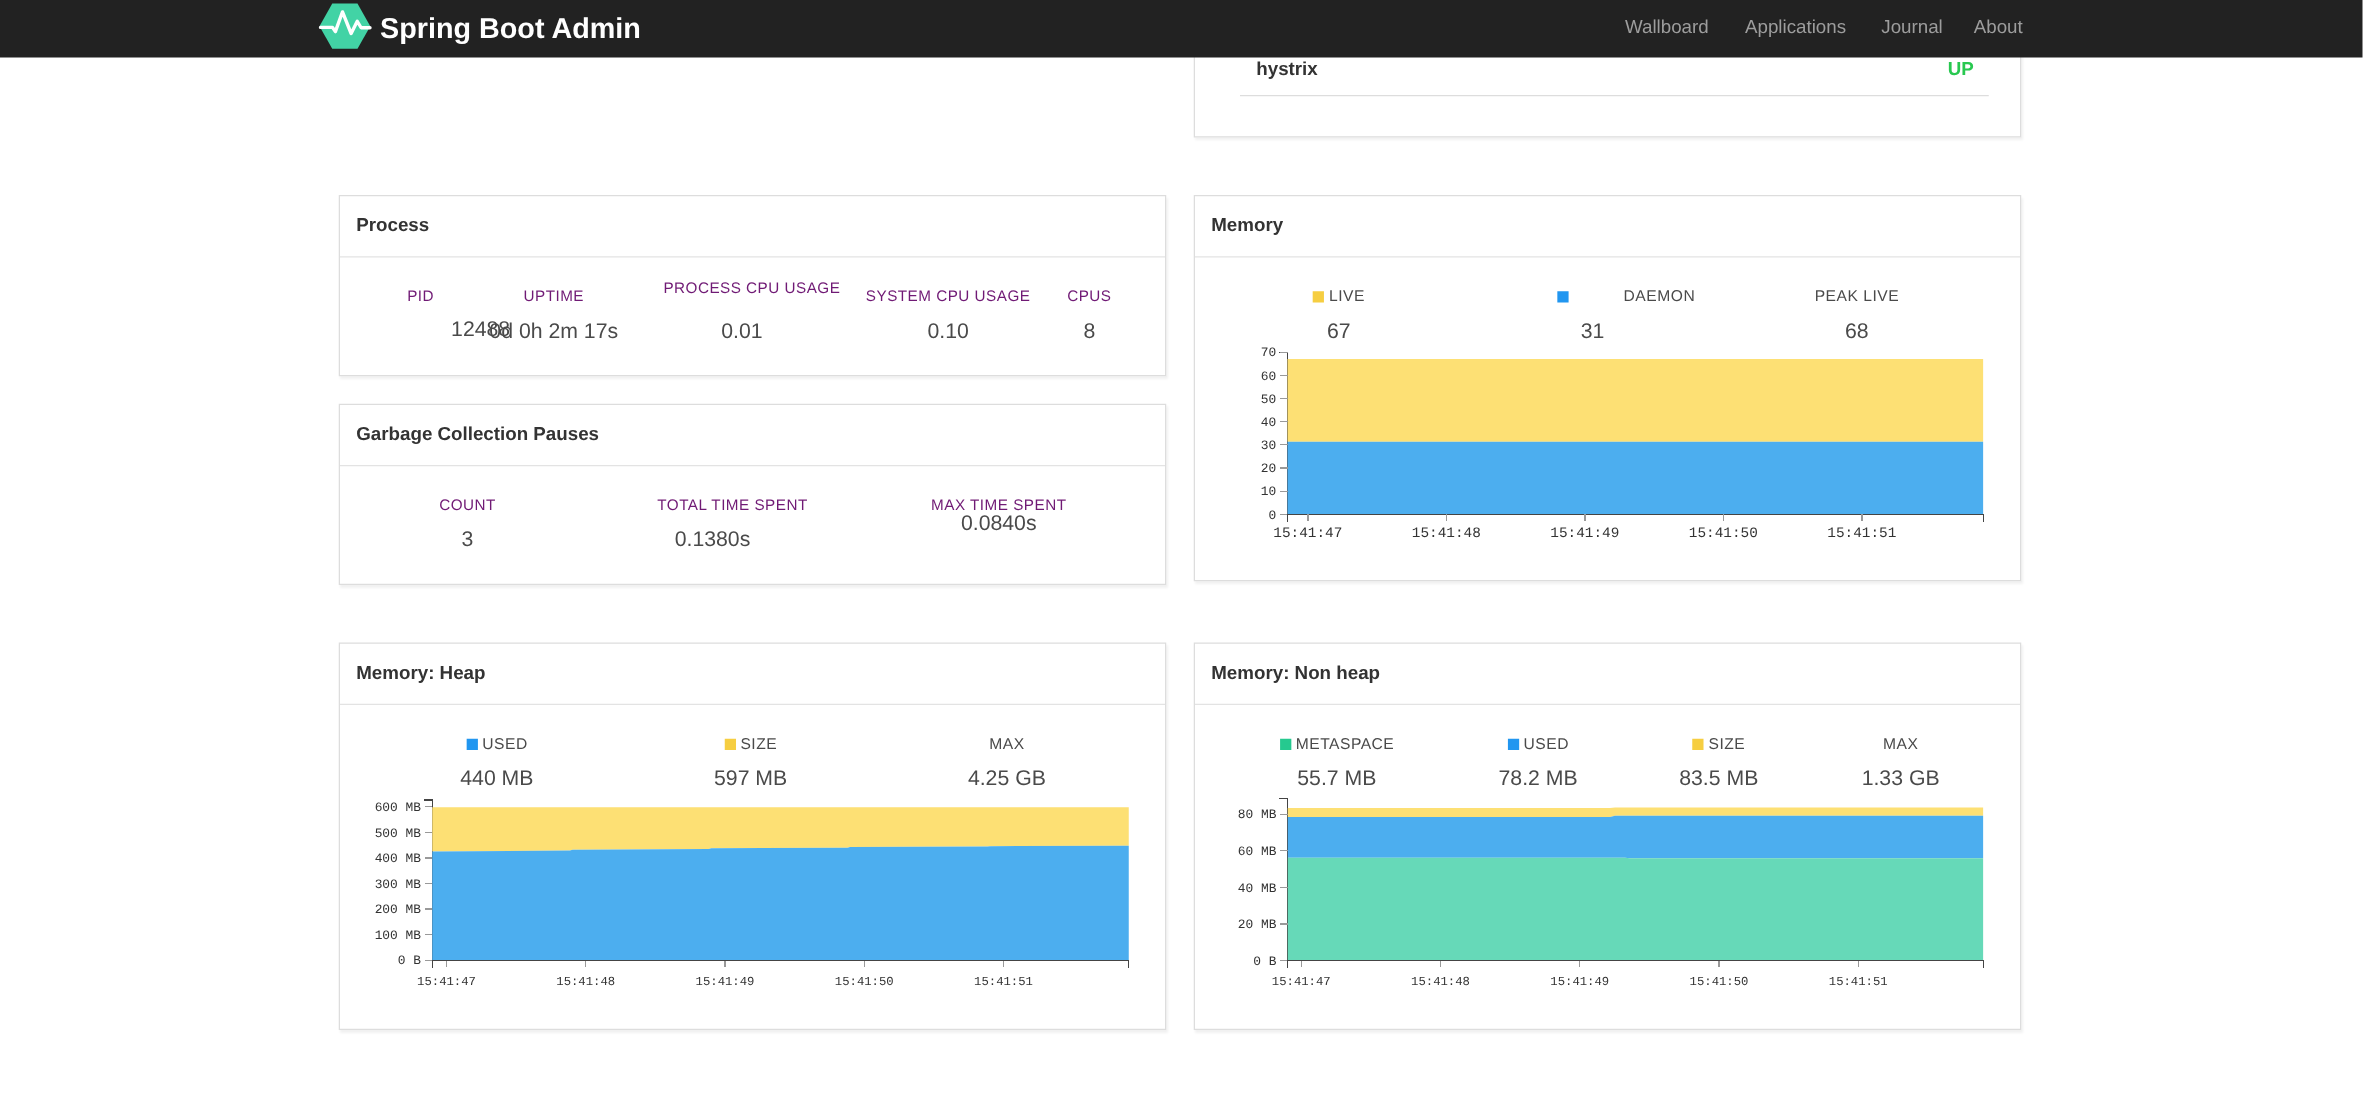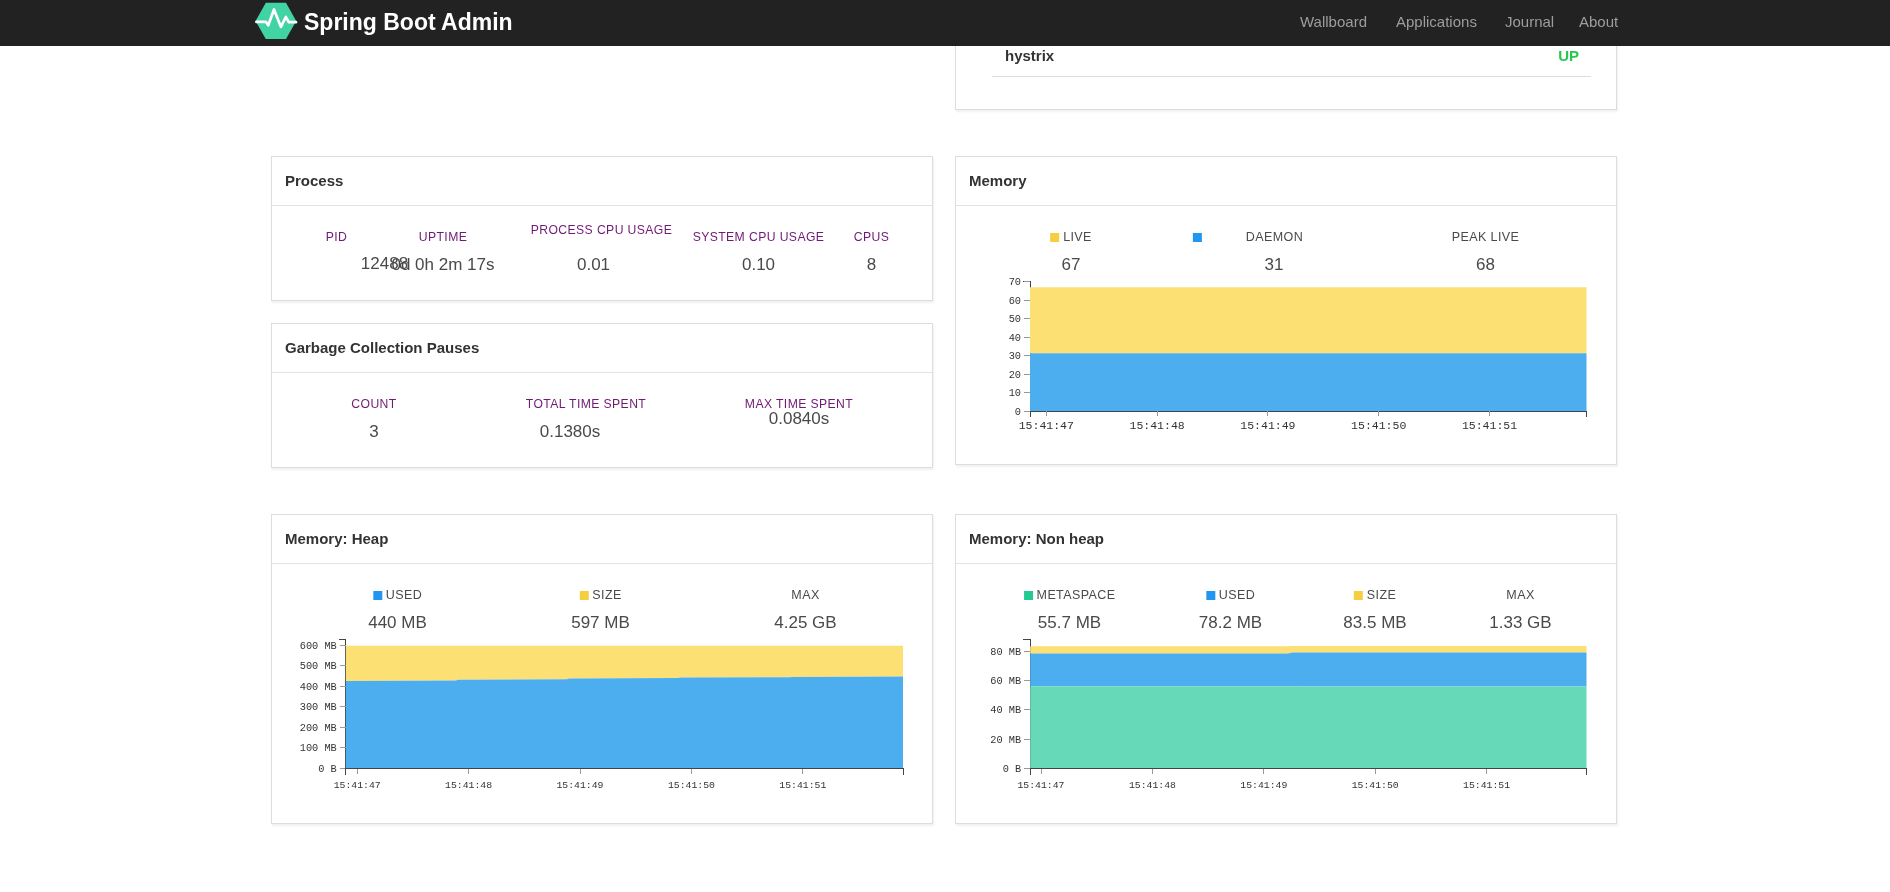--- a/index.html
+++ b/index.html
@@ -61,21 +61,21 @@
 <div class="lbl" style="left:799px;top:396px;">MAX TIME SPENT</div>
 <div class="val" style="left:799px;top:409px;">0.0840s</div>
 <div class="card" style="left:955px;top:156px;width:662px;height:309px;"></div>
 <div class="title" style="left:969px;top:171px;">Memory</div>
 <div class="divider" style="left:956px;top:205px;width:660px;"></div>
 <div class="leg" style="left:1071px;top:229px;">
     <span class="sq" style="background:#f6ce41;"></span>
     <span class="tx">LIVE</span>
   </div>
 <div class="val" style="left:1071px;top:255px;">67</div>
-<div class="leg" style="left:1248px;top:229px;gap:40px;">
+<div class="leg" style="left:1301px;top:229px;gap:40px;">
     <span class="sq" style="background:#2196f0;"></span>
     <span class="tx">DAEMON</span>
   </div>
 <div class="val" style="left:1274px;top:255px;">31</div>
 <div class="leg" style="left:1485.5px;top:229px;">
     <span class="tx">PEAK LIVE</span>
   </div>
 <div class="val" style="left:1485.5px;top:255px;">68</div>
 <div class="card" style="left:271px;top:514px;width:662px;height:310px;"></div>
 <div class="title" style="left:285px;top:529px;">Memory: Heap</div>

